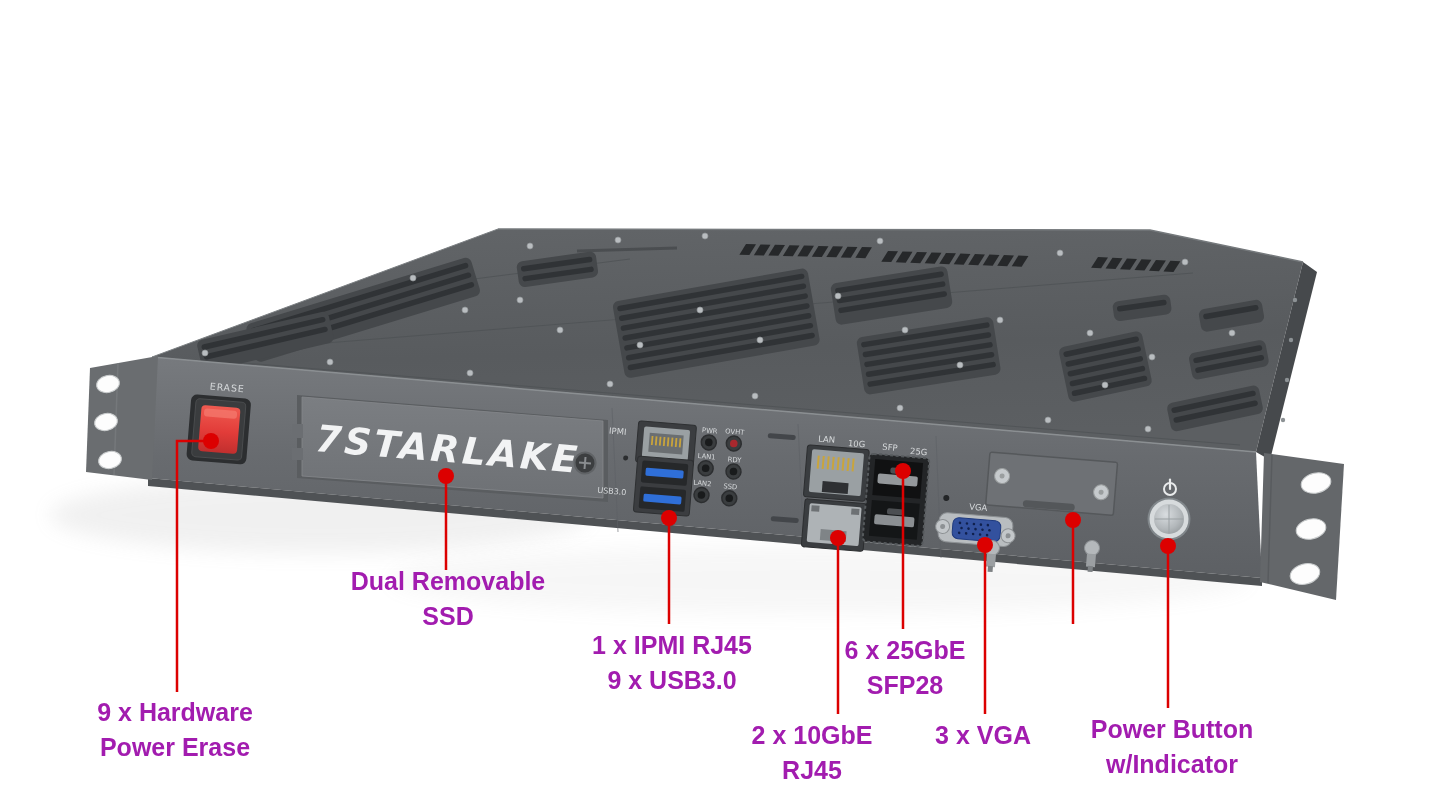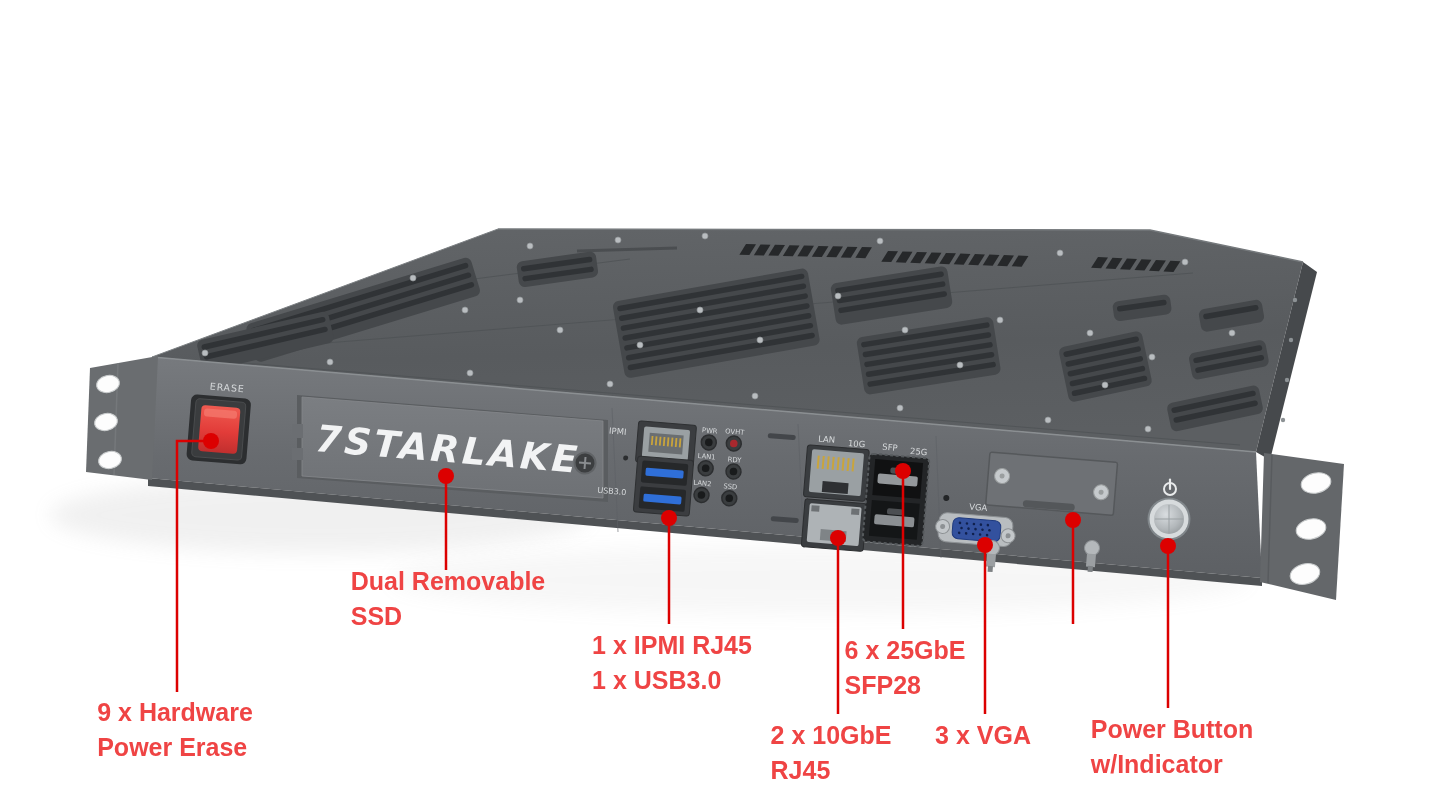--- a/index.html
+++ b/index.html
@@ -1,20 +1,20 @@
 <!DOCTYPE html>
 <html><head>
 <meta charset="utf-8">
 <style>
   html,body{margin:0;padding:0;background:#ffffff;}
   .stage{position:relative;width:1439px;height:808px;background:#ffffff;overflow:hidden;
          font-family:"Liberation Sans",sans-serif;}
   .stage svg{position:absolute;left:0;top:0;}
-  .co{position:absolute;transform:translateX(-50%);text-align:left;
-      font-weight:bold;font-size:25px;line-height:35px;color:#ef4444;white-space:nowrap;}
+  .co{position:absolute;transform:translateX(-50%);text-align:center;
+      font-weight:bold;font-size:25px;line-height:35px;color:#a21caf;white-space:nowrap;}
   .svgtxt{font-family:"DejaVu Sans",sans-serif;fill:#d6d9db;}
   .scr{fill:#b9bdc0;stroke:#8f9396;stroke-width:0.7;}
   .sidescr{fill:#8d9295;}
   .seam{stroke:#4e5154;stroke-width:1;fill:none;opacity:0.75;}
   .fseam{stroke:#5e6165;stroke-width:1;fill:none;opacity:0.6;}
   .callout-line{stroke:#dc0000;stroke-width:2.5;fill:none;}
   .callout-dot{fill:#dc0000;}
 </style>
 </head>
 <body>
@@ -442,23 +442,23 @@
 <div class="co" style="left:175px;top:695px">
   <div>9 x Hardware</div>
   <div>Power Erase</div>
 </div>
 <div class="co" style="left:448px;top:564px">
   <div>Dual Removable</div>
   <div>SSD</div>
 </div>
 <div class="co" style="left:672px;top:628px">
   <div>1 x IPMI RJ45</div>
-  <div>1 x USB3.0</div>
-</div>
-<div class="co" style="left:831px;top:718px">
+  <div>9 x USB3.0</div>
+</div>
+<div class="co" style="left:812px;top:718px">
   <div>2 x 10GbE</div>
   <div>RJ45</div>
 </div>
 <div class="co" style="left:905px;top:633px">
   <div>6 x 25GbE</div>
   <div>SFP28</div>
 </div>
 <div class="co" style="left:983px;top:718px">
   <div>3 x VGA</div>
   <div></div>

